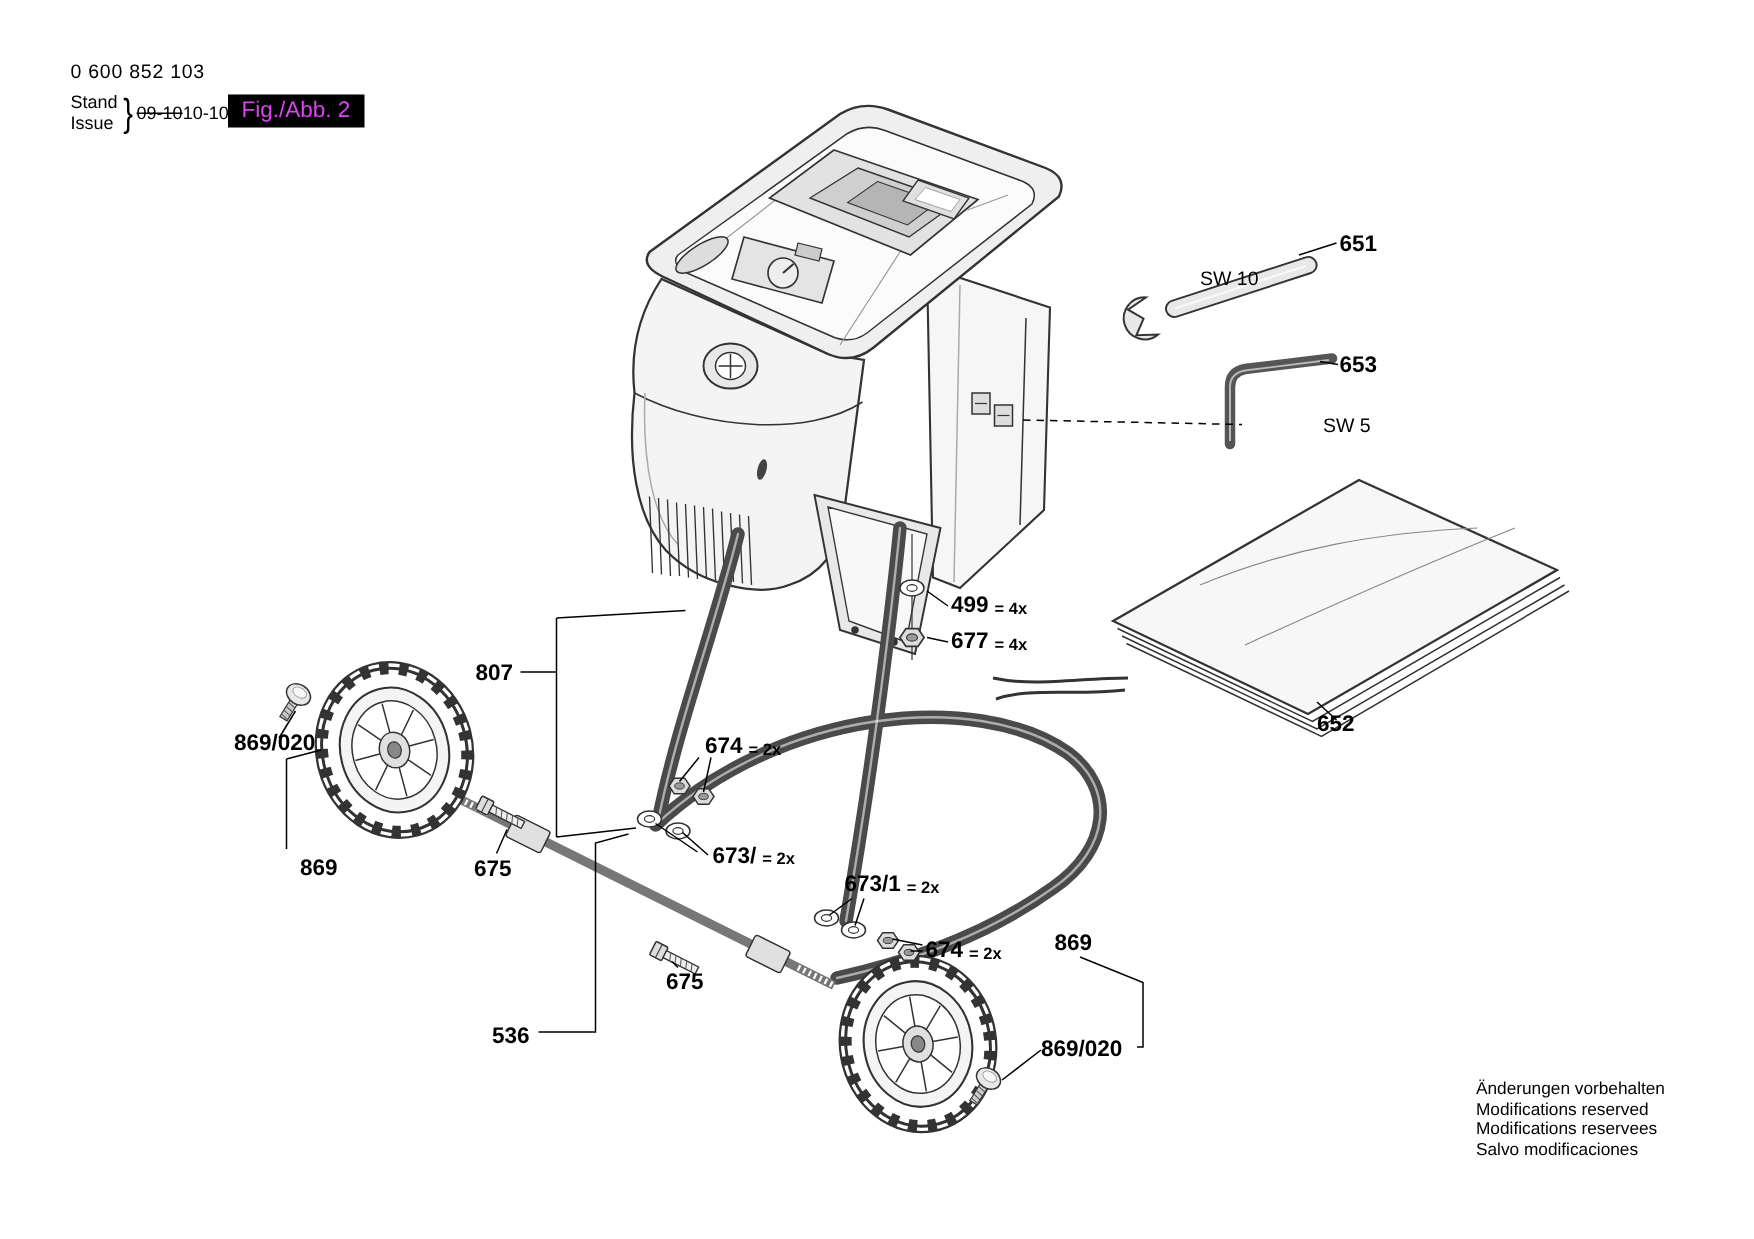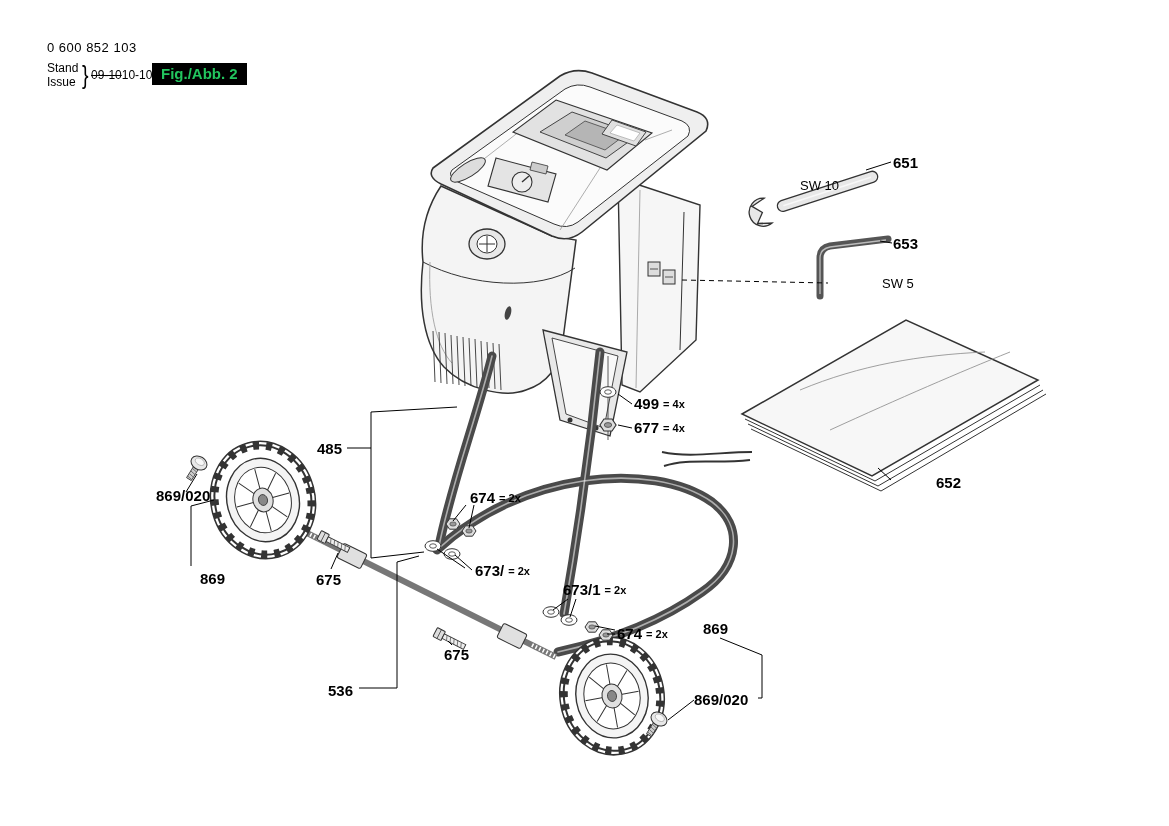--- a/index.html
+++ b/index.html
@@ -11,26 +11,26 @@
 
   
   .title-block{position:absolute;left:47px;top:40px;}
   .part-number{font-size:13px;letter-spacing:.5px;}
   .stand-issue{display:flex;align-items:center;margin-top:6px;}
   .si-labels{display:flex;flex-direction:column;font-size:12px;line-height:14px;}
   .brace{font-size:26px;font-weight:400;margin:0 1px 0 3px;transform:scaleX(.75);line-height:26px;}
   .dates{display:flex;flex-direction:row;font-size:12px;line-height:14px;}
   .struck{text-decoration:line-through;}
   .figbox{
-    position:absolute;left:152px;top:63px;background:#000;color:#22c55e;
-    font-weight:bold;font-size:15px;padding:2px 9px 3px;
+    position:absolute;left:152px;top:63px;background:#000;color:#d946ef;
+    font-weight:normal;font-size:15px;padding:2px 9px 3px;
   }
 
   
-  .callout{position:absolute;display:flex;align-items:center;gap:4px;white-space:nowrap;}
+  .callout{position:absolute;display:flex;align-items:flex-end;gap:4px;white-space:nowrap;}
   .callout .lbl{font-weight:bold;font-size:15px;}
   .callout .qty{font-weight:bold;font-size:11px;}
   .callout.sw .lbl{font-weight:normal;font-size:13px;margin-left:48px;}
 
   
   .footer{position:absolute;left:984px;top:720px;font-size:11.5px;line-height:13.5px;}
 </style>
 </head>
 <body>
 
@@ -268,25 +268,25 @@
     <span class="lbl">SW 5</span>
     </div>
   <div class="callout" style="left:634px;top:395px">
     <span class="lbl">499</span>
     <span class="qty">= 4x</span>
     </div>
   <div class="callout" style="left:634px;top:419px">
     <span class="lbl">677</span>
     <span class="qty">= 4x</span>
     </div>
-  <div class="callout" style="left:936px;top:474px">
+  <div class="callout" style="left:878px;top:474px">
     <span class="lbl">652</span>
     </div>
   <div class="callout" style="left:317px;top:440px">
-    <span class="lbl">485</span>
+    <span class="lbl">807</span>
     </div>
   <div class="callout" style="left:470px;top:489px">
     <span class="lbl">674</span>
     <span class="qty">= 2x</span>
     </div>
   <div class="callout" style="left:156px;top:487px">
     <span class="lbl">869/020</span>
     </div>
   <div class="callout" style="left:475px;top:562px">
     <span class="lbl">673/</span>
@@ -312,14 +312,20 @@
   <div class="callout" style="left:444px;top:646px">
     <span class="lbl">675</span>
     </div>
   <div class="callout" style="left:328px;top:682px">
     <span class="lbl">536</span>
     </div>
   <div class="callout" style="left:694px;top:691px">
     <span class="lbl">869/020</span>
     </div>
 
+  <div class="footer">
+    <div>Änderungen vorbehalten</div>
+    <div>Modifications reserved</div>
+    <div>Modifications reservees</div>
+    <div>Salvo modificaciones</div>
+  </div>
 
 </div>
 
 </body></html>

